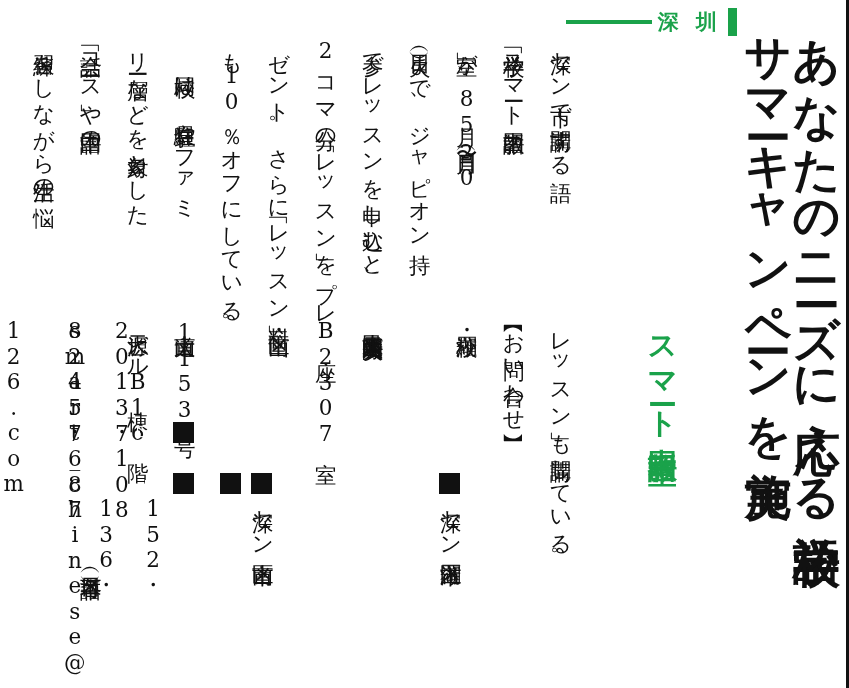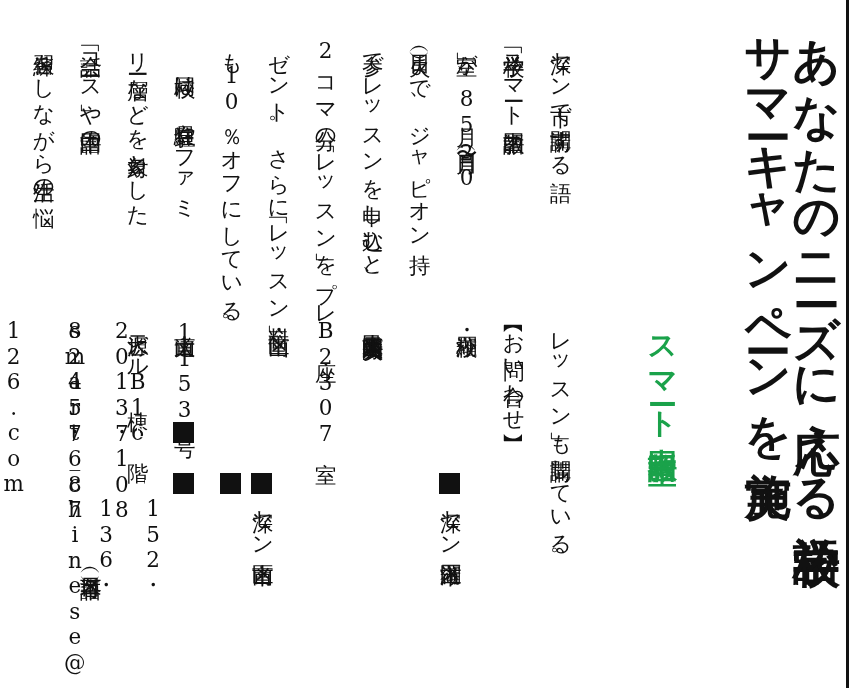--- a/index.html
+++ b/index.html
@@ -182,20 +182,25 @@
   }
   .boxicon.phone svg, .boxicon.mail svg { display: block; margin: 2px auto; }
 </style>
 </head>
 <body>
 
 <div id="page">
 
   <div class="right-rule"></div>
 
+  <div id="kicker">
+    <div class="rule"></div>
+    <div class="kicker-text">深 圳</div>
+    <div class="bar"></div>
+  </div>
 
   <div id="headline-area">
     <div class="headline-line second">サマーキャンペーンを実施</div>
     <div class="headline-line">あなたのニーズに応える語学学校</div>
   </div>
 
   <div id="school-name">スマート中国語教室</div>
 
   <div class="bodycol" id="col-1">深セン市で開講する語</div>
   <div class="bodycol" id="col-2">学学校「スマート中国語教</div>

